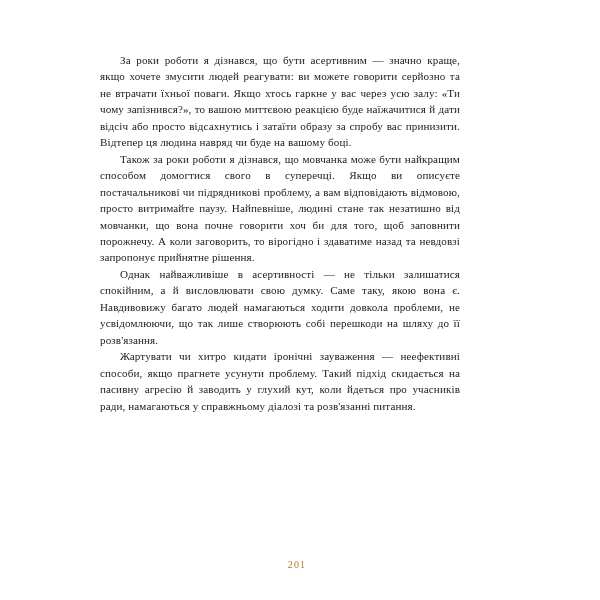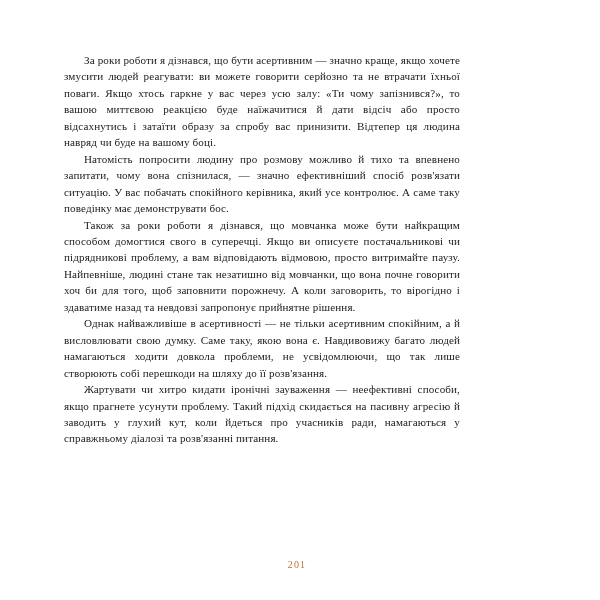--- a/index.html
+++ b/index.html
@@ -11,21 +11,21 @@
     height: 600px;
     background: #ffffff;
     font-family: "Liberation Serif", serif;
     overflow: hidden;
   }
   .page {
     position: relative;
     width: 600px;
     height: 600px;
     box-sizing: border-box;
-    padding: 52px 140px 40px 64px;
+    padding: 52px 140px 40px 100px;
     background: #ffffff;
   }
   .body-text {
     font-size: 11.1px;
     line-height: 16.45px;
     color: #1b1b1b;
     text-align: justify;
     text-justify: inter-word;
     hyphens: none;
     letter-spacing: 0.01em;
@@ -49,21 +49,20 @@
     display: inline-block;
     padding-left: 10px;
   }
 </style>
 </head>
 <body>
 
 <div class="page">
   <div class="body-text">
     <p>За роки роботи я дізнався, що бути асертивним — значно краще, якщо хочете змусити людей реагувати: ви можете говорити серйозно та не втрачати їхньої поваги. Якщо хтось гаркне у вас через усю залу: «Ти чому запізнився?», то вашою миттєвою реакцією буде наїжачитися й дати відсіч або просто відсахнутись і затаїти образу за спробу вас принизити. Відтепер ця людина навряд чи буде на вашому боці.</p>
-    <p>Натомість попросити людину про розмову можливо й тихо та впевнено запитати, чому вона спізнилася, — значно ефективніший спосіб розв'язати ситуацію. У вас побачать спокійного керівника, який усе контролює. А саме таку поведінку має демонструвати бос.</p>
     <p>Також за роки роботи я дізнався, що мовчанка може бути найкращим способом домогтися свого в суперечці. Якщо ви описуєте постачальникові чи підрядникові проблему, а вам відповідають відмовою, просто витримайте паузу. Найпевніше, людині стане так незатишно від мовчанки, що вона почне говорити хоч би для того, щоб заповнити порожнечу. А коли заговорить, то вірогідно і здаватиме назад та невдовзі запропонує прийнятне рішення.</p>
-    <p>Однак найважливіше в асертивності — не тільки асертивним спокійним, а й висловлювати свою думку. Саме таку, якою вона є. Навдивовижу багато людей намагаються ходити довкола проблеми, не усвідомлюючи, що так лише створюють собі перешкоди на шляху до її розв'язання.</p>
+    <p>Однак найважливіше в асертивності — не тільки залишатися спокійним, а й висловлювати свою думку. Саме таку, якою вона є. Навдивовижу багато людей намагаються ходити довкола проблеми, не усвідомлюючи, що так лише створюють собі перешкоди на шляху до її розв'язання.</p>
     <p>Жартувати чи хитро кидати іронічні зауваження — неефективні способи, якщо прагнете усунути проблему. Такий підхід скидається на пасивну агресію й заводить у глухий кут, коли йдеться про учасників ради, намагаються у справжньому діалозі та розв'язанні питання.</p>
   </div>
   <div class="page-number">
     <span class="page-number-inner">201</span>
   </div>
 </div>
 
 </body></html>

